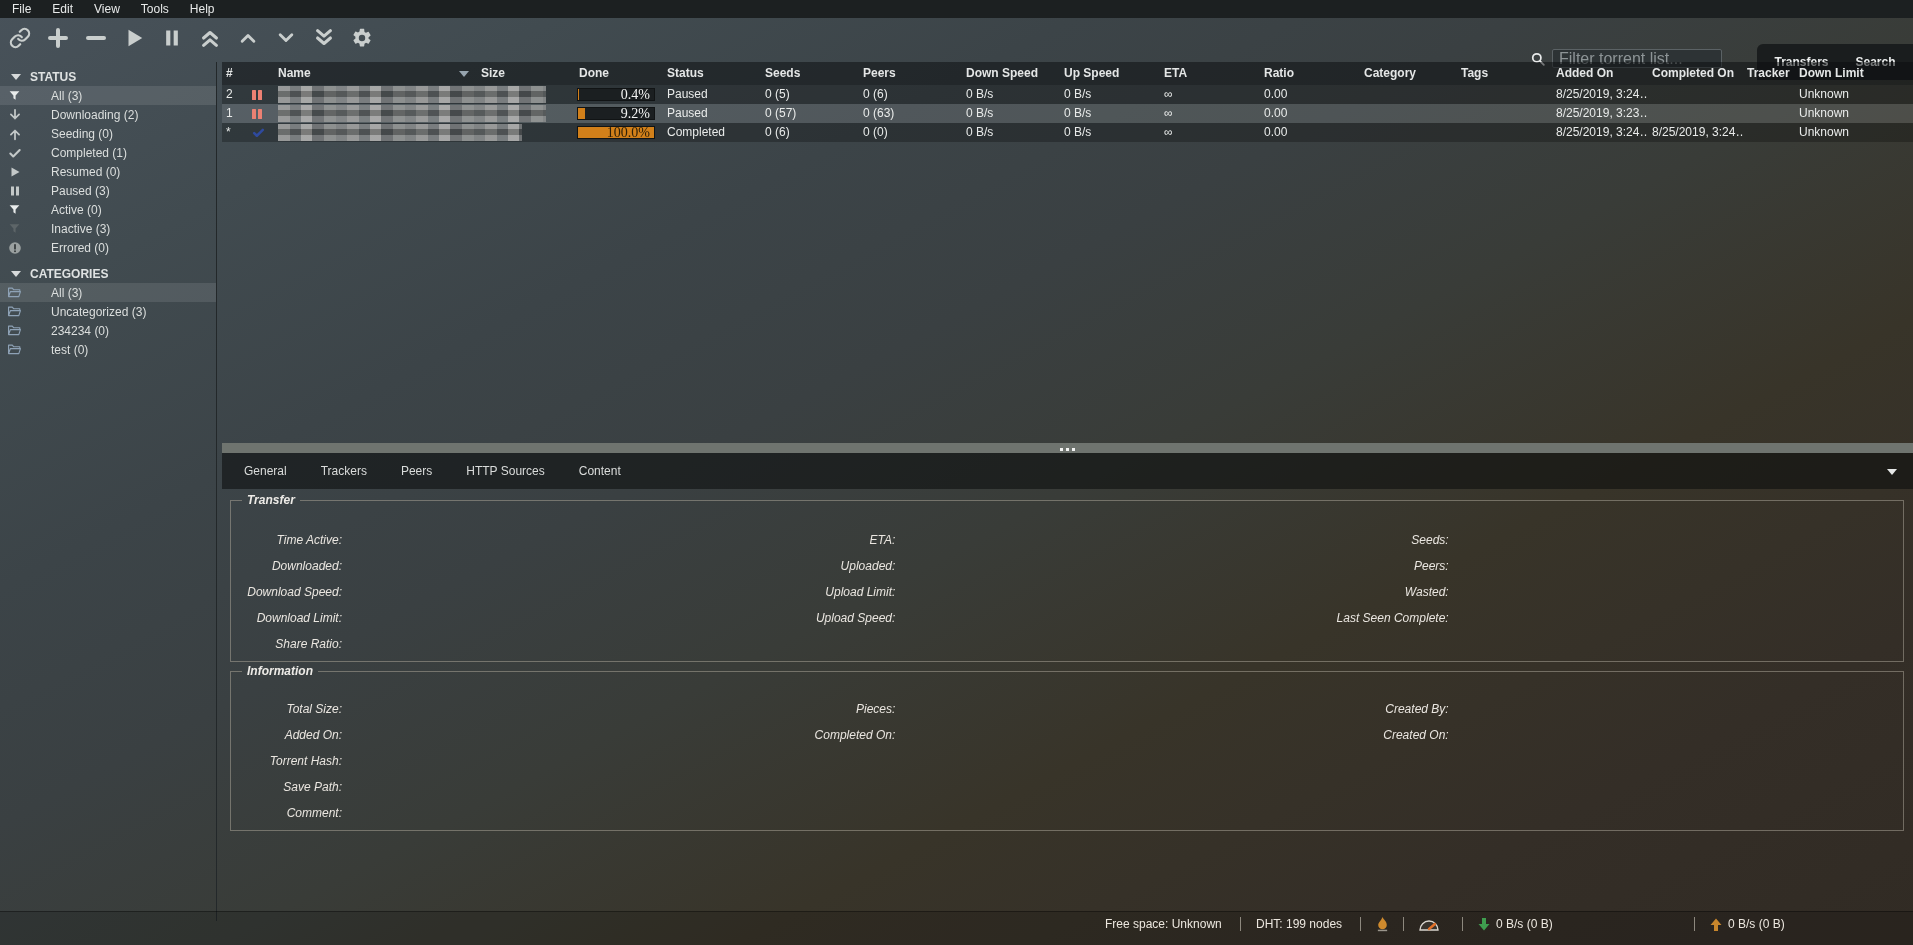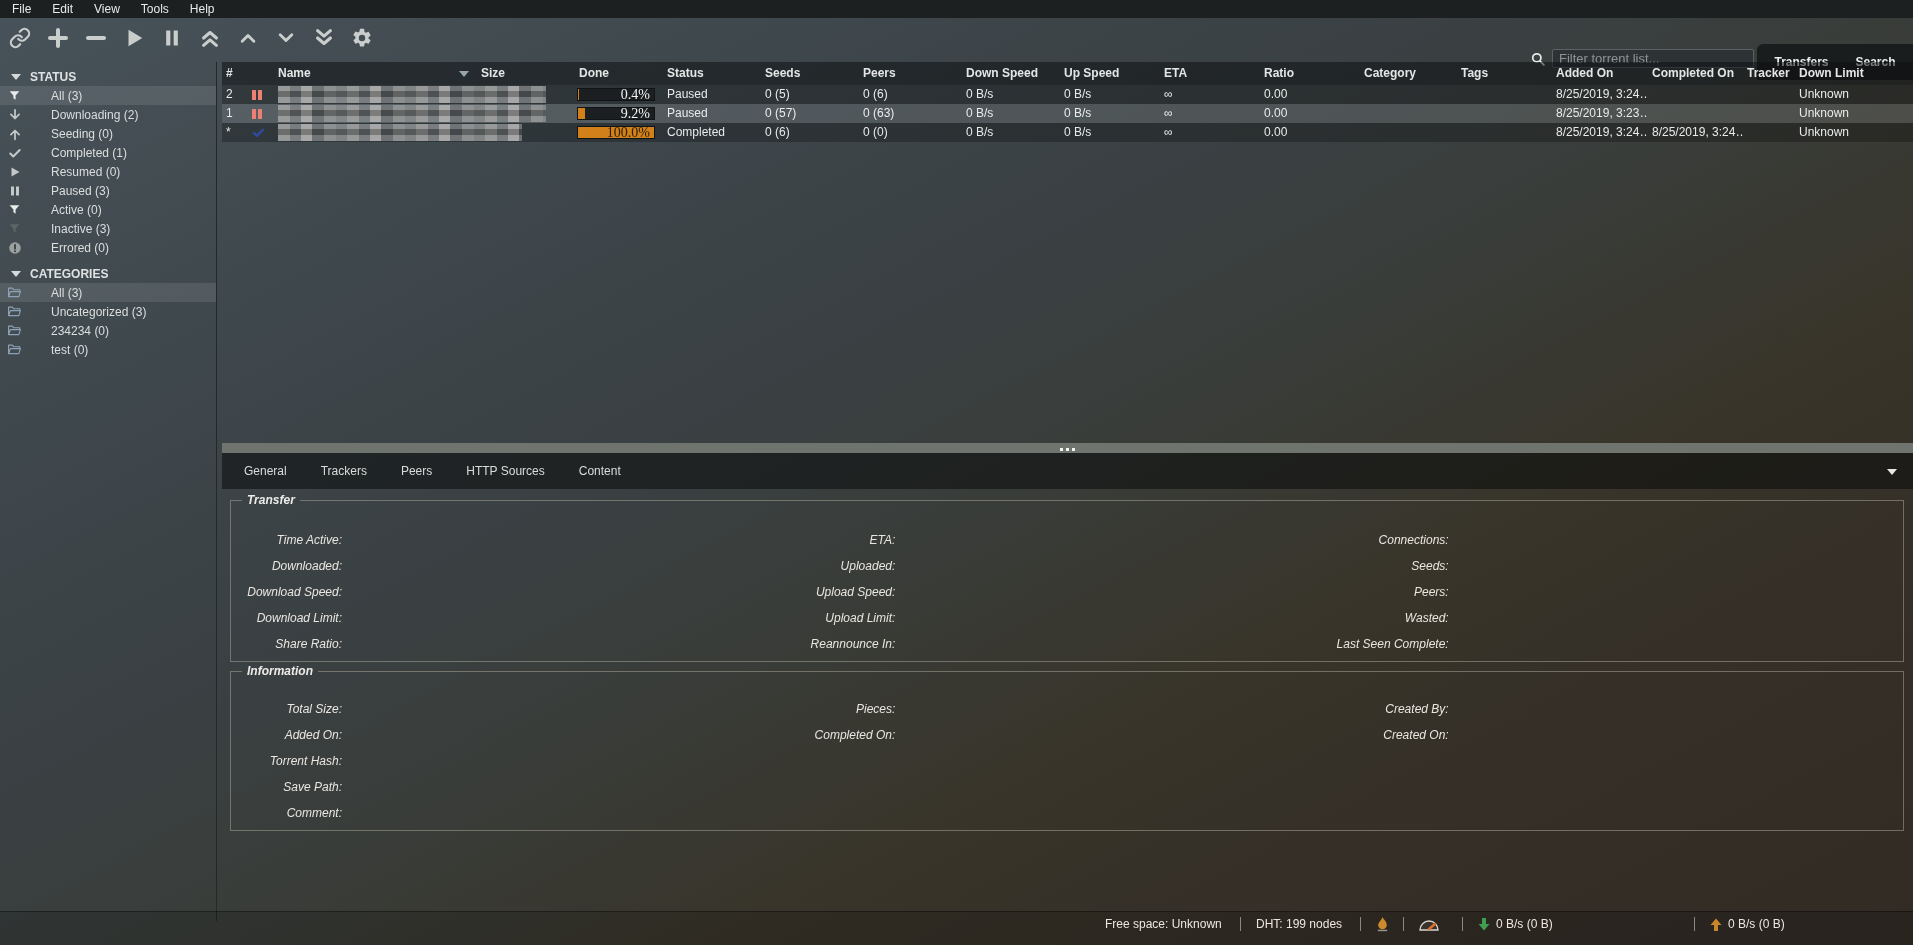--- a/index.html
+++ b/index.html
@@ -16,22 +16,22 @@
   .menubar { position:absolute; left:0; top:0; width:100%; height:18px; background:#1c2021;
              display:flex; align-items:center; padding-left:12px; }
   .menu-item { margin-right:21px; color:#e8eaea; cursor:default; }
 
   
   .toolbar { position:absolute; left:0; top:18px; width:100%; height:44px; }
   .tb-icons { position:absolute; left:8px; top:8px; display:flex; gap:14px; align-items:center; }
   .tb-btn { width:24px; height:24px; display:flex; align-items:center; justify-content:center; color:#c9cecd; }
   .filter-wrap { position:absolute; left:1531px; top:31px; display:flex; align-items:center; }
   .filter-wrap .mag { color:#e8eaea; margin-right:7px; }
-  .filter-input { width:202px; height:19px; background:#2d3335; border:1px solid #5b6265; border-radius:2px;
-                  color:#d8dbdb; font-family:"Liberation Sans",sans-serif; font-size:13px; padding:0 6px; outline:none; }
+  .filter-input { width:170px; height:19px; background:#2d3335; border:1px solid #5b6265; border-radius:2px;
+                  color:#d8dbdb; font-family:"Liberation Sans",sans-serif; font-size:16px; padding:0 6px; outline:none; }
   .filter-input::placeholder { color:#8d9496; }
   .main-tabs { position:absolute; right:0; top:26px; width:156px; height:36px; background:#1a1d1e;
                border-radius:6px 0 0 0; display:flex; align-items:center; justify-content:space-around; padding:0 4px; }
   .main-tab { color:#eceeee; font-weight:bold; cursor:default; }
 
   
   .sidebar { position:absolute; left:0; top:62px; width:217px; bottom:24px;
              border-right:1px solid #23282a; padding-top:6px; overflow:hidden; }
   .side-header { height:18px; display:flex; align-items:center; font-weight:bold; color:#dfe2e2; padding-left:11px; }
   .side-header .caret { width:0; height:0; border-left:5px solid transparent; border-right:5px solid transparent;
@@ -476,44 +476,32 @@
                 <div class="val"></div>
               </div>
             <div class="frow">
                 <div class="lbl">
                   <span>Uploaded:</span>
                 </div>
                 <div class="val"></div>
               </div>
             <div class="frow">
                 <div class="lbl">
+                  <span>Upload Limit:</span>
+                </div>
+                <div class="val"></div>
+              </div>
+            <div class="frow">
+                <div class="lbl">
                   <span>Upload Speed:</span>
                 </div>
                 <div class="val"></div>
               </div>
-            <div class="frow">
-                <div class="lbl">
-                  <span>Upload Limit:</span>
-                </div>
-                <div class="val"></div>
-              </div>
-            <div class="frow">
-                <div class="lbl">
-                  <span>Reannounce In:</span>
-                </div>
-                <div class="val"></div>
-              </div>
           </div>
           <div>
-            <div class="frow">
-                <div class="lbl">
-                  <span>Connections:</span>
-                </div>
-                <div class="val"></div>
-              </div>
             <div class="frow">
                 <div class="lbl">
                   <span>Seeds:</span>
                 </div>
                 <div class="val"></div>
               </div>
             <div class="frow">
                 <div class="lbl">
                   <span>Peers:</span>
                 </div>

